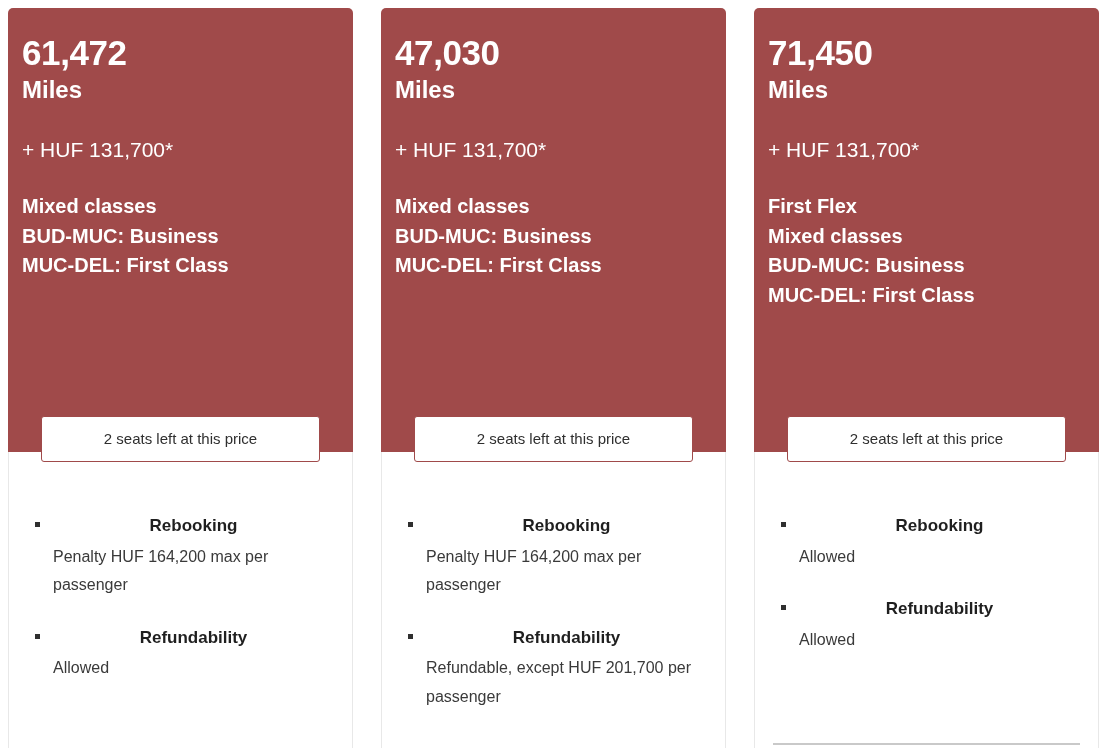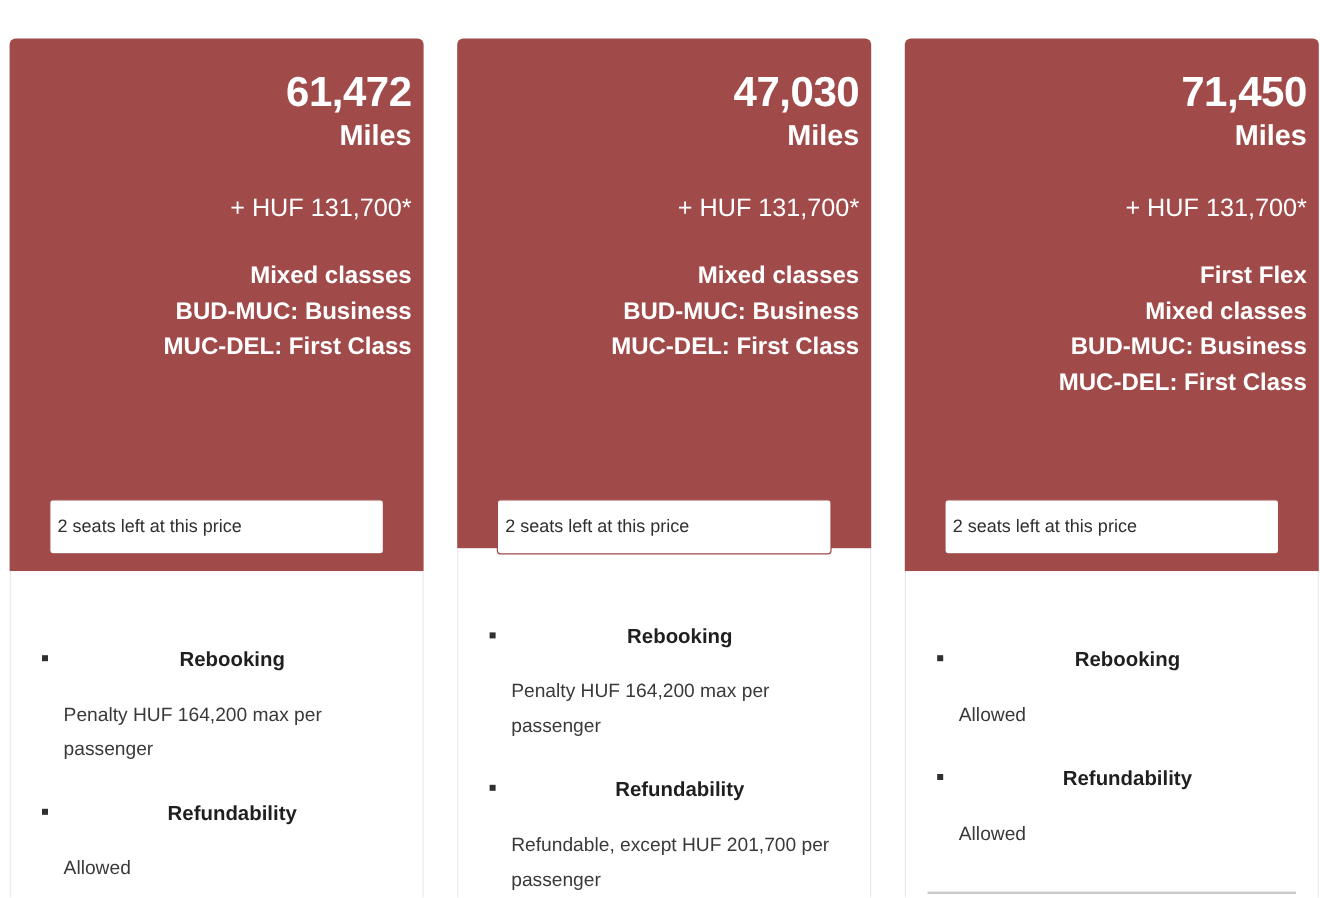--- a/index.html
+++ b/index.html
@@ -33,26 +33,25 @@
     flex-direction: column;
     border-radius: 5px;
     overflow: visible;
   }
 
   
   .card-header {
     background: #a04a4a;
     border-radius: 5px 5px 0 0;
     color: #ffffff;
-    text-align: right;
-    padding: 26px 10px 0 2px;
+    text-align: left;
+    padding: 26px 10px 0 14px;
     height: 444px;
     box-sizing: border-box;
     position: relative;
-    margin-top: 24px;
   }
 
   .miles-value {
     font-size: 35px;
     font-weight: 700;
     letter-spacing: -0.4px;
     line-height: 1.06;
   }
   .miles-label {
     font-size: 24px;
@@ -85,21 +84,21 @@
   .seats-badge {
     position: absolute;
     left: 33px;
     right: 33px;
     top: 408px;
     background: #ffffff;
     border: 1.5px solid #a04a4a;
     border-radius: 3px;
     color: #2f2f2f;
     font-size: 15px;
-    text-align: left;
+    text-align: center;
     padding: 13px 6px 14px 6px;
     box-sizing: border-box;
     z-index: 5;
   }
 
   
   .card-body {
     background: #ffffff;
     border-left: 1px solid #e8e8e8;
     border-right: 1px solid #e8e8e8;
@@ -134,21 +133,21 @@
     font-weight: 700;
     color: #1f1f1f;
     line-height: 1.45;
     text-align: center;
   }
   .policy-desc {
     font-size: 16px;
     font-weight: 400;
     color: #3a3a3a;
     line-height: 1.78;
-    margin-top: 20px;
+    margin-top: 4px;
   }
 
   .card-divider {
     position: absolute;
     left: 18px;
     right: 18px;
     bottom: 3px;
     height: 2px;
     background: #c9c9c9;
   }

